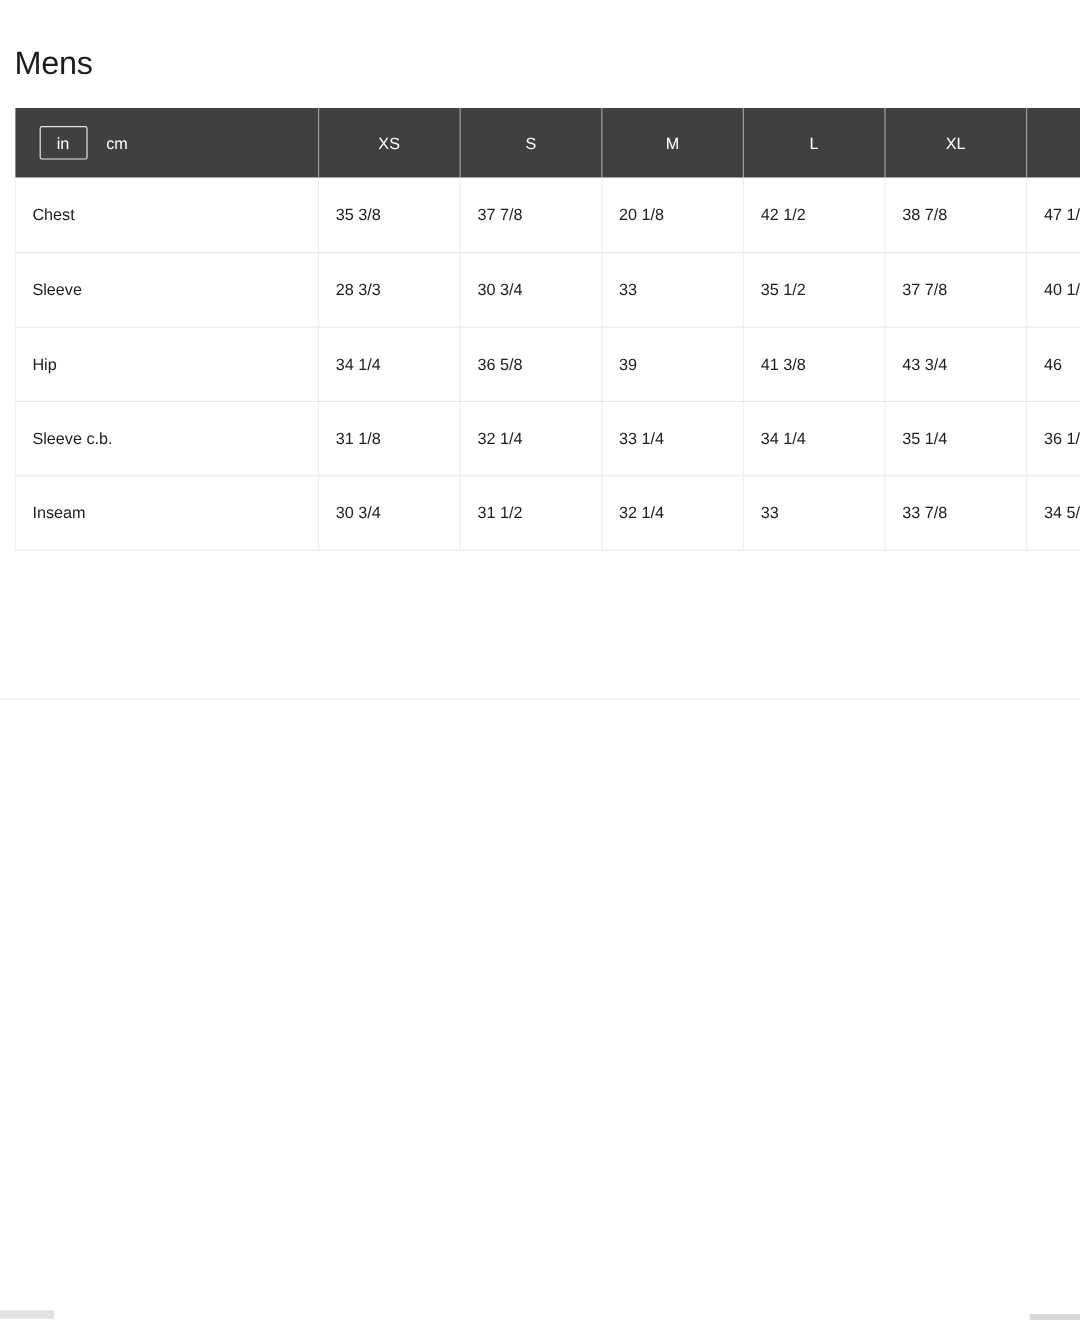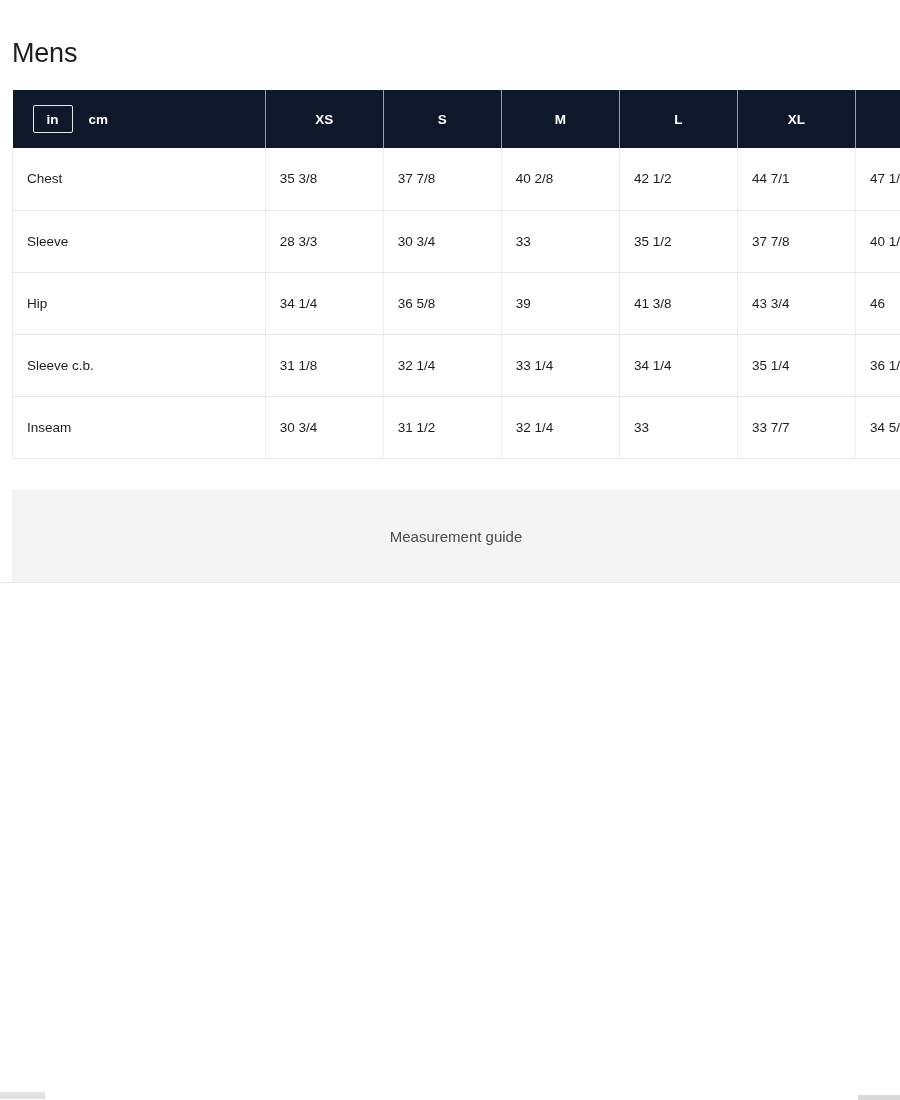--- a/index.html
+++ b/index.html
@@ -52,23 +52,23 @@
     font-size: 13.5px;
   }
   table.size-table col.c-label { width: 242px; }
   table.size-table col.c-size  { width: 113px; }
 
   
   thead tr {
     background: #53565a;
   }
   thead th {
-    background: #0f172a;
+    background: #404040;
     color: #ffffff;
-    font-weight: 700;
+    font-weight: 400;
     font-size: 13.5px;
     height: 58px;
     padding: 0;
     text-align: center;
     vertical-align: middle;
     border-right: 1px solid #9a9da0;
     box-sizing: border-box;
   }
   thead th:last-child { border-right: none; }
 
@@ -206,23 +206,23 @@
           <th>L</th>
           <th>XL</th>
           <th>2XL</th>
         </tr>
       </thead>
       <tbody>
         <tr>
           <td class="label-cell">Chest</td>
           <td class="size-cell">35 3/8</td>
           <td class="size-cell">37 7/8</td>
-          <td class="size-cell">40 2/8</td>
+          <td class="size-cell">20 1/8</td>
           <td class="size-cell">42 1/2</td>
-          <td class="size-cell">44 7/1</td>
+          <td class="size-cell">38 7/8</td>
           <td class="size-cell">47 1/4</td>
         </tr>
         <tr>
           <td class="label-cell">Sleeve</td>
           <td class="size-cell">28 3/3</td>
           <td class="size-cell">30 3/4</td>
           <td class="size-cell">33</td>
           <td class="size-cell">35 1/2</td>
           <td class="size-cell">37 7/8</td>
           <td class="size-cell">40 1/4</td>
@@ -244,29 +244,26 @@
           <td class="size-cell">34 1/4</td>
           <td class="size-cell">35 1/4</td>
           <td class="size-cell">36 1/8</td>
         </tr>
         <tr>
           <td class="label-cell">Inseam</td>
           <td class="size-cell">30 3/4</td>
           <td class="size-cell">31 1/2</td>
           <td class="size-cell">32 1/4</td>
           <td class="size-cell">33</td>
-          <td class="size-cell">33 7/7</td>
+          <td class="size-cell">33 7/8</td>
           <td class="size-cell">34 5/8</td>
         </tr>
       </tbody>
     </table>
   </div>
 
-  <div class="guide-bar">
-    <span class="guide-label">Measurement guide</span>
-  </div>
 
   <div class="guide-divider"></div>
 
   <div class="footer-stub-left"></div>
   <div class="footer-stub-right"></div>
 
 </div>
 
 </body></html>

